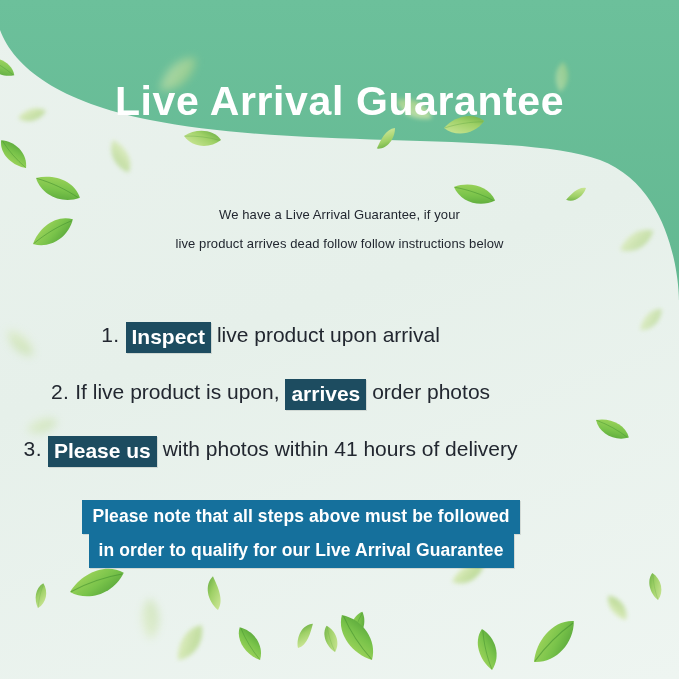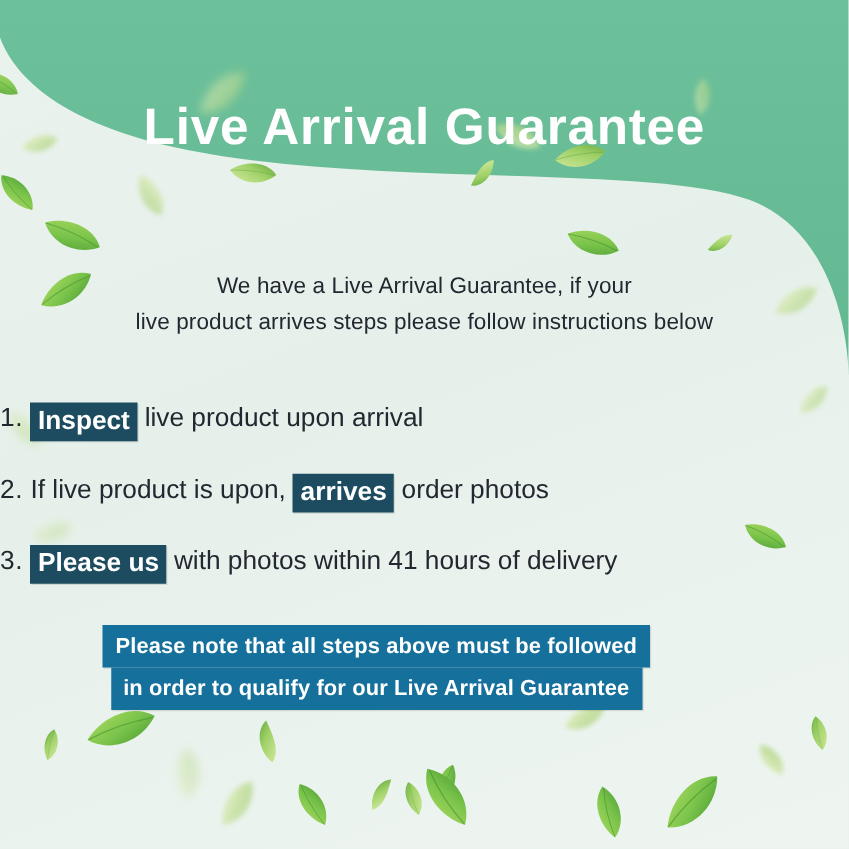--- a/index.html
+++ b/index.html
@@ -64,39 +64,39 @@
     left: 0;
     top: 0;
     width: 679px;
     height: 679px;
     z-index: 4;
   }
 
   .intro {
     position: absolute;
     left: 60px;
-    top: 214px;
+    top: 200px;
     width: 559px;
     text-align: center;
     color: #222730;
-    font-size: 18px;
+    font-size: 13px;
     line-height: 29px;
     letter-spacing: 0.1px;
   }
   .intro div { white-space: nowrap; }
 
   .steps {
     position: absolute;
     left: 0;
     top: 318px;
     width: 679px;
   }
   .step {
     width: 541px;
-    text-align: left;
+    text-align: center;
     color: #222730;
     font-size: 21px;
     line-height: 34px;
     margin-bottom: 22px;
     white-space: nowrap;
   }
   .step .num { letter-spacing: 0.5px; }
   .hl {
     display: inline-block;
     background: #1d4c60;
@@ -294,21 +294,21 @@
       <g filter="url(#softer)" opacity="0.45">
           <use href="#leafShape3" transform="translate(150,640) rotate(-86) scale(0.7)"></use>
         </g>
     </svg>
   </div>
 
   <div class="content">
 
     <div class="intro">
       <div>We have a Live Arrival Guarantee, if your</div>
-      <div>live product arrives steps please follow instructions below</div>
+      <div>live product arrives dead follow follow instructions below</div>
     </div>
 
     <div class="steps">
 
       <div class="step">
         <span class="num">1.</span>
         <span class="hl">Inspect</span>
         <span>live product upon arrival</span>
       </div>
 

